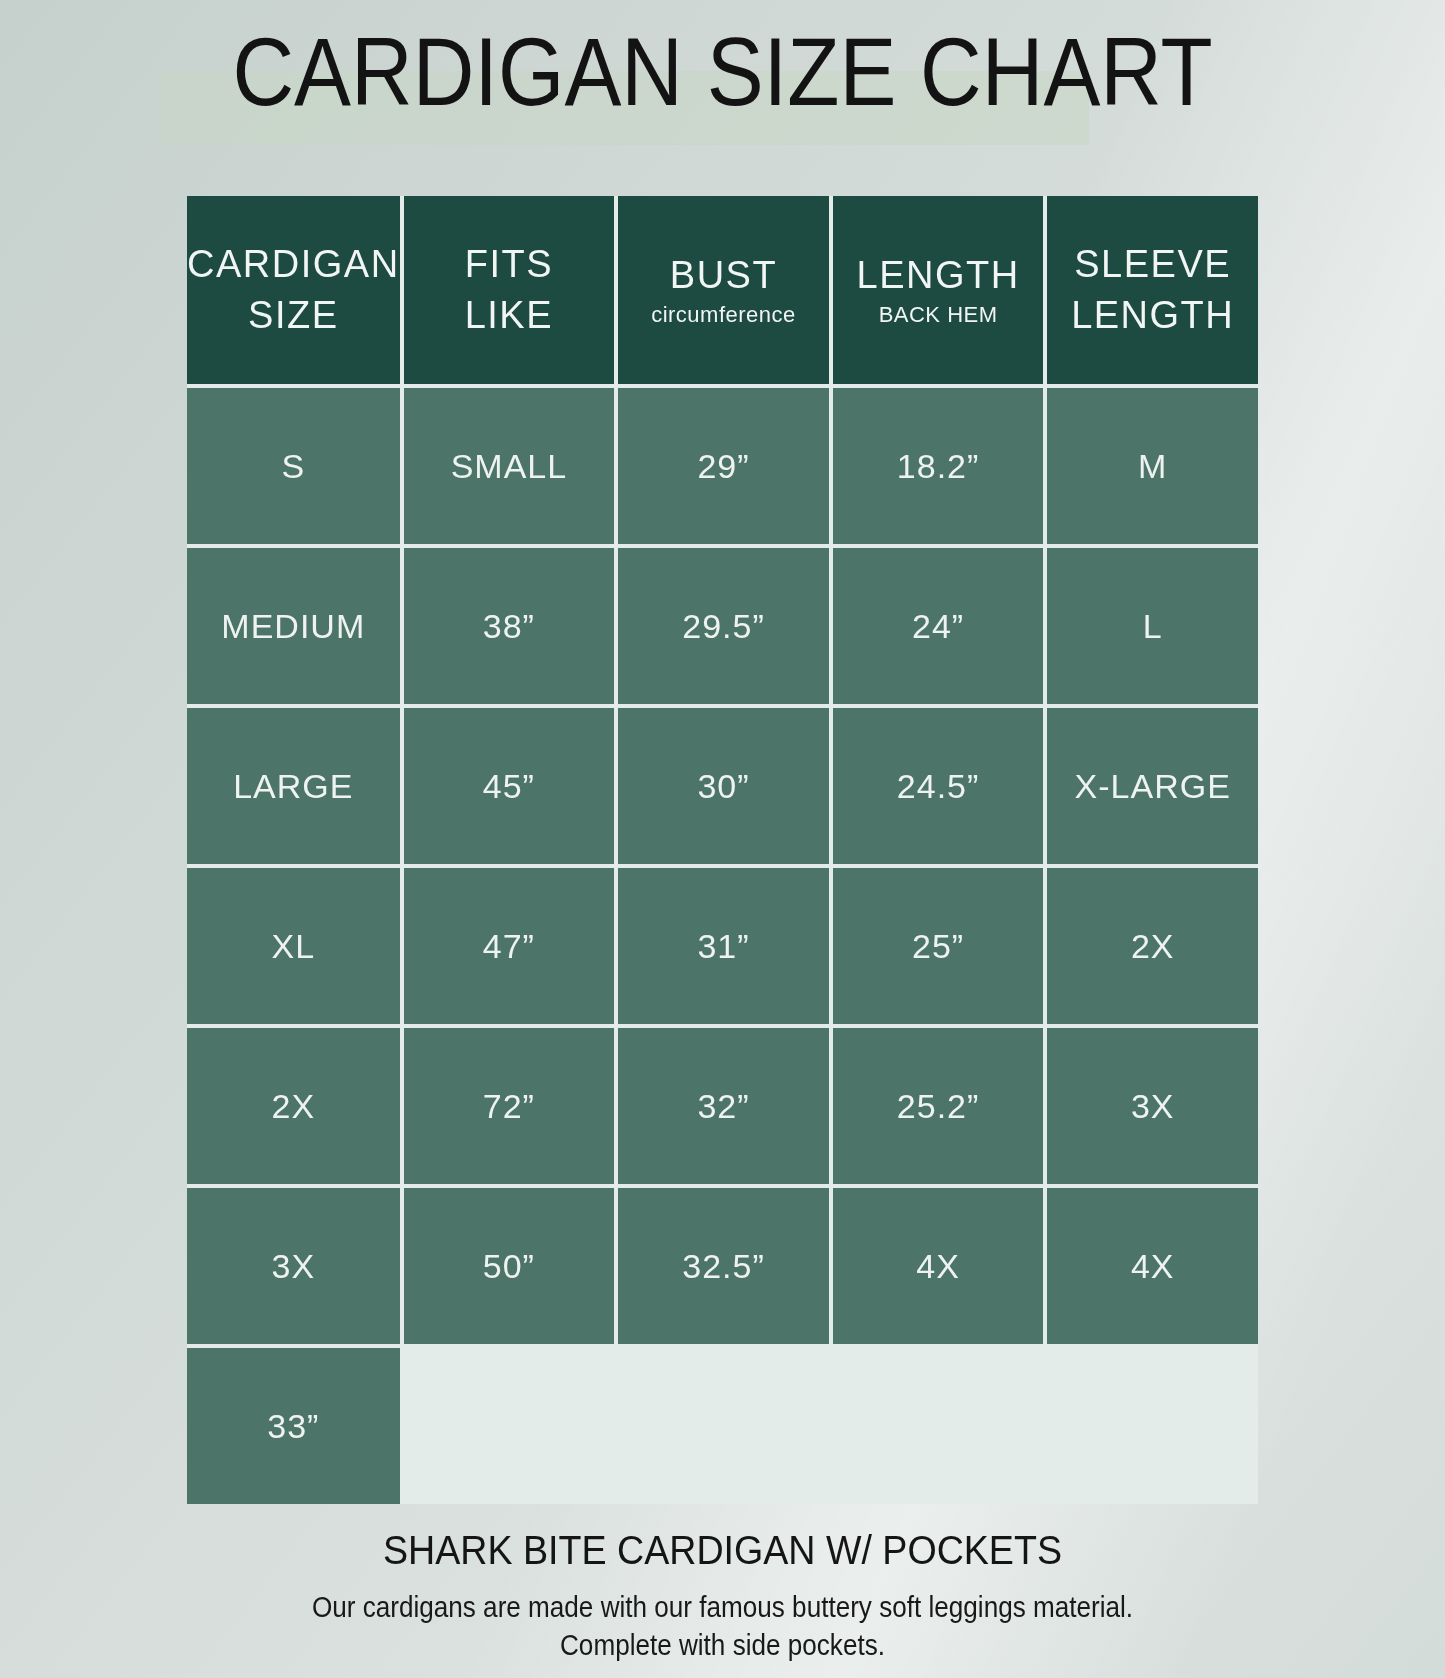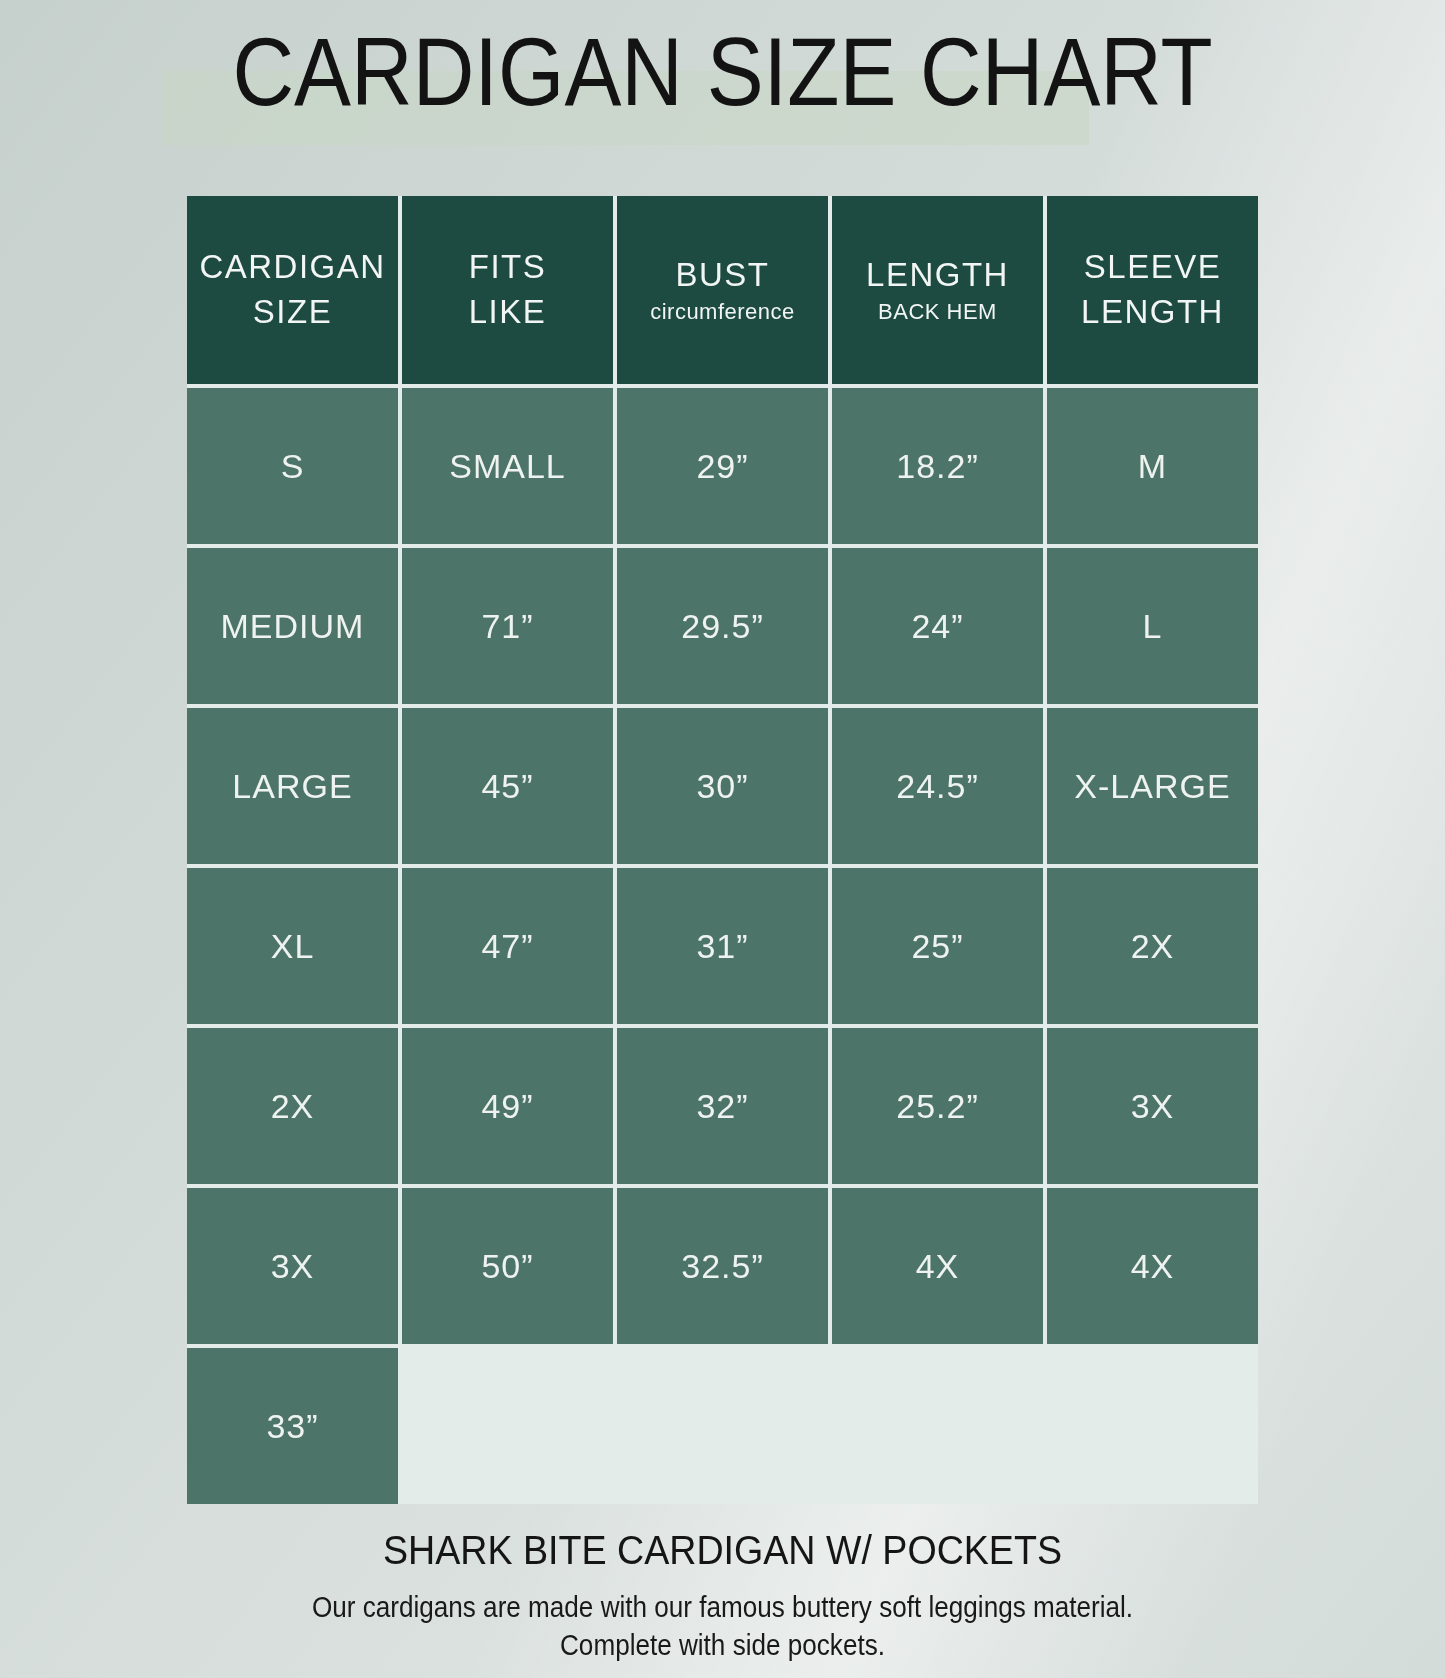--- a/index.html
+++ b/index.html
@@ -40,21 +40,21 @@
     background: #e3ece8; 
     z-index: 1;
   }
   .header-cell {
     background: #1d4a41;
     color: #f1f5f3;
     display: flex; flex-direction: column;
     align-items: center; justify-content: center;
     text-align: center;
   }
-  .header-line  { font-size: 33px; line-height: 1.35; letter-spacing: 1.5px; }
+  .header-line  { font-size: 38px; line-height: 1.35; letter-spacing: 1.5px; }
   .header-sub   { font-size: 22px; line-height: 1.3;  letter-spacing: 0.5px; }
   .data-cell {
     background: #4d7469;
     color: #eef3f0;
     display: flex; align-items: center; justify-content: center;
     font-size: 34px; letter-spacing: 1px;
   }
 
   .footer-product {
     position: absolute; top: 1528px; left: 0; width: 1445px; z-index: 1;
@@ -97,36 +97,36 @@
     <div class="header-cell">
       <span class="header-line">SLEEVE</span>
       <span class="header-line">LENGTH</span>
     </div>
     <div class="data-cell">S</div>
     <div class="data-cell">SMALL</div>
     <div class="data-cell">29”</div>
     <div class="data-cell">18.2”</div>
     <div class="data-cell">M</div>
     <div class="data-cell">MEDIUM</div>
-    <div class="data-cell">71”</div>
+    <div class="data-cell">38”</div>
     <div class="data-cell">29.5”</div>
     <div class="data-cell">24”</div>
     <div class="data-cell">L</div>
     <div class="data-cell">LARGE</div>
     <div class="data-cell">45”</div>
     <div class="data-cell">30”</div>
     <div class="data-cell">24.5”</div>
     <div class="data-cell">X-LARGE</div>
     <div class="data-cell">XL</div>
     <div class="data-cell">47”</div>
     <div class="data-cell">31”</div>
     <div class="data-cell">25”</div>
     <div class="data-cell">2X</div>
     <div class="data-cell">2X</div>
-    <div class="data-cell">49”</div>
+    <div class="data-cell">72”</div>
     <div class="data-cell">32”</div>
     <div class="data-cell">25.2”</div>
     <div class="data-cell">3X</div>
     <div class="data-cell">3X</div>
     <div class="data-cell">50”</div>
     <div class="data-cell">32.5”</div>
     <div class="data-cell">4X</div>
     <div class="data-cell">4X</div>
     <div class="data-cell">33”</div>
   </div>

